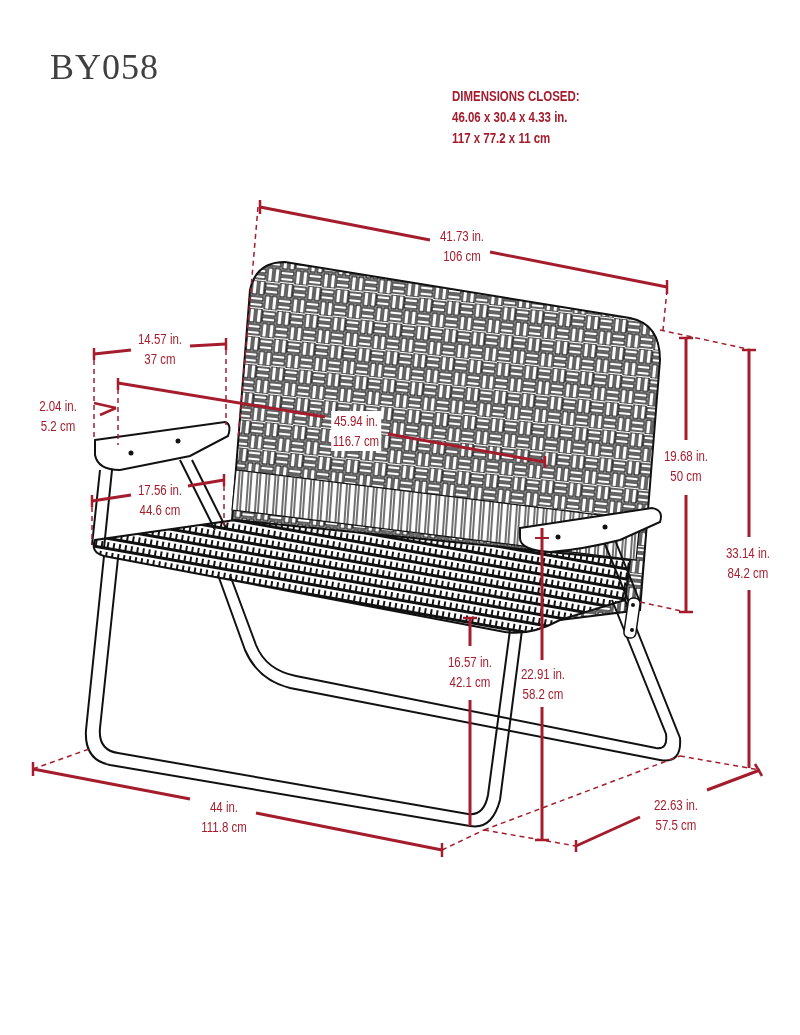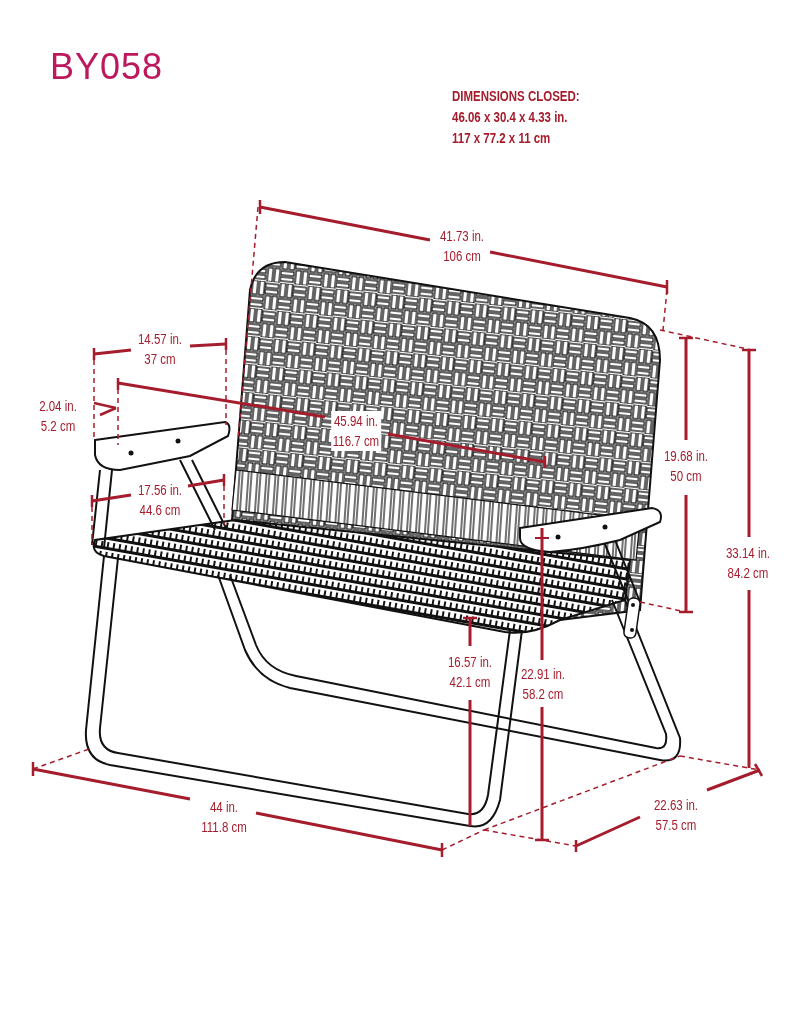--- a/index.html
+++ b/index.html
@@ -1,20 +1,20 @@
 <!DOCTYPE html>
 <html><head>
 <meta charset="utf-8">
 <style>
   html, body { margin: 0; padding: 0; background: #ffffff; }
   body { width: 800px; height: 1035px; position: relative; overflow: hidden; font-family: "Liberation Sans", sans-serif; }
   .model-title {
     position: absolute; left: 50px; top: 46px;
-    font-family: Liberation Sans, sans-serif; font-size: 36px; font-weight: normal;
-    color: #be185d; letter-spacing: 1px;
+    font-family: Liberation Serif, serif; font-size: 36px; font-weight: normal;
+    color: #404040; letter-spacing: 1px;
   }
   .closed-box { position: absolute; left: 452px; top: 86px; color: #a51d2d; font-family: "Liberation Sans", sans-serif; font-weight: bold; font-size: 14px; line-height: 21px; transform: scaleX(0.82); transform-origin: left top; }
   .closed-box div { white-space: nowrap; }
   svg.diagram { position: absolute; left: 0; top: 0; }
   .dim-label {
     position: absolute; color: #a51d2d; font-family: "Liberation Sans", sans-serif;
     font-size: 14px; line-height: 20px; text-align: center; white-space: nowrap;
     transform: translateX(-50%) scaleX(0.82); background: #ffffff; padding: 0 2px;
   }
   .dim-label span { display: block; }

